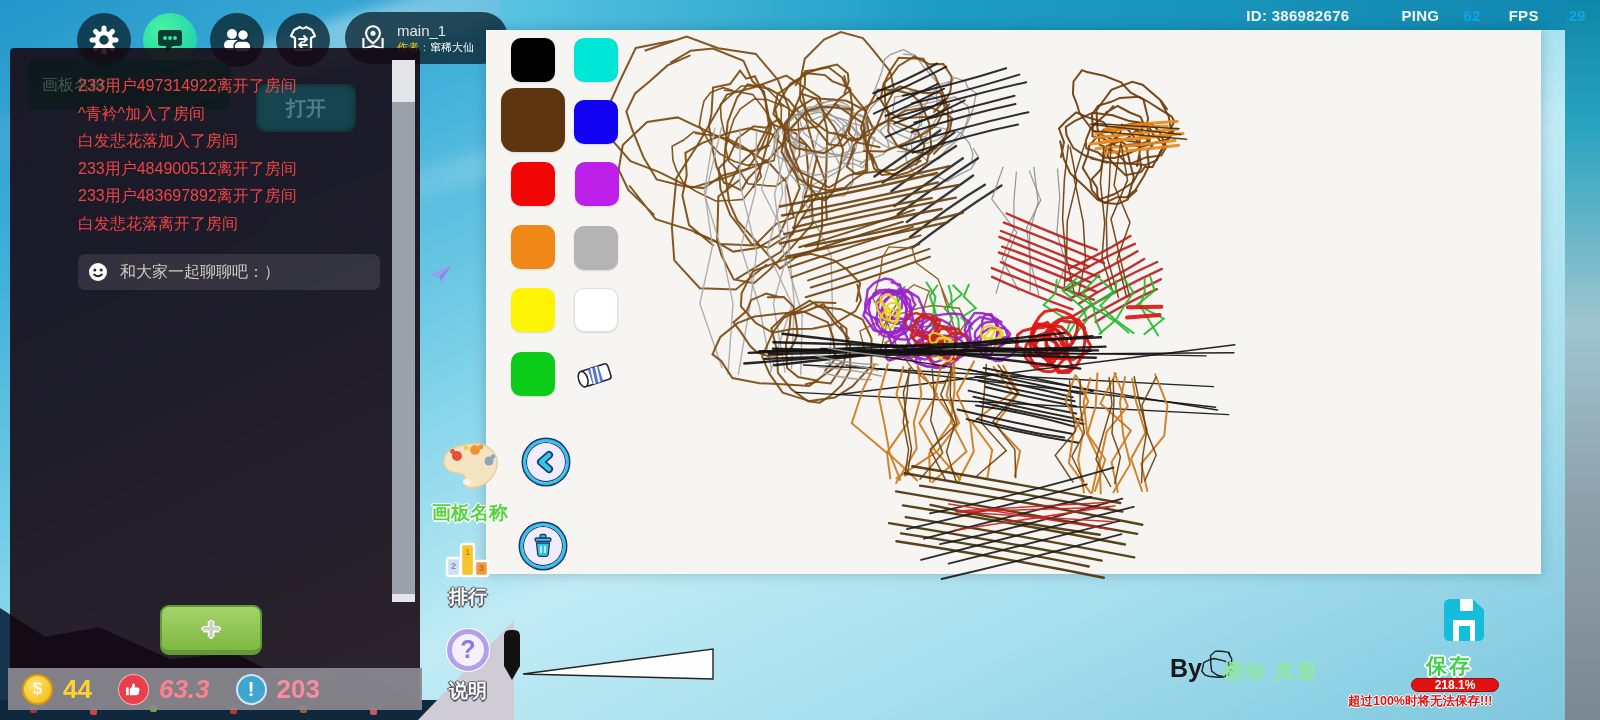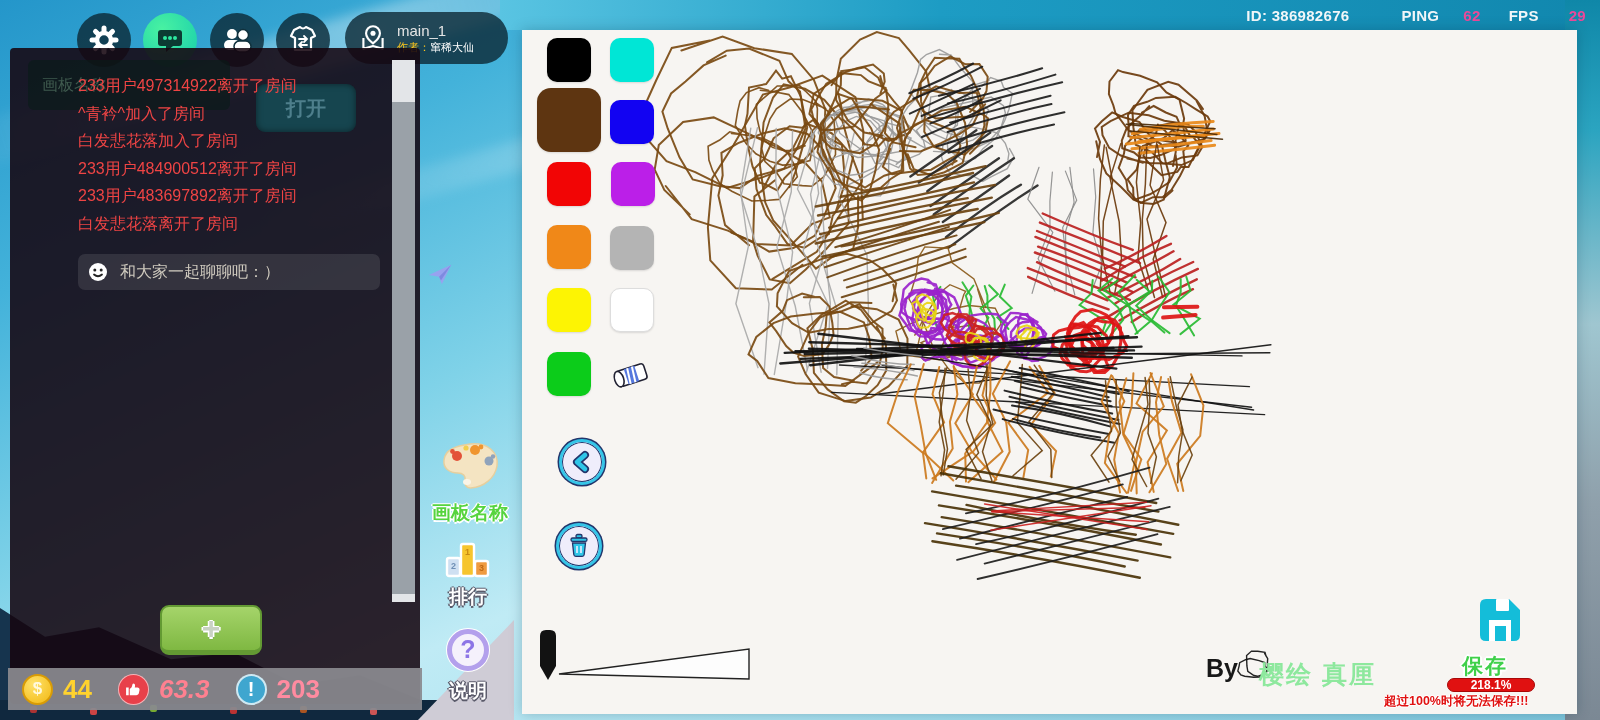--- a/index.html
+++ b/index.html
@@ -13,48 +13,48 @@
   .s2{left:240px;top:120px;width:700px;height:30px;opacity:.35;}
   .terrain{position:absolute;left:0;top:560px;width:450px;height:160px;background:#16344e;clip-path:polygon(0 30%,10% 48%,22% 42%,38% 62%,52% 58%,66% 78%,80% 72%,100% 95%,100% 100%,0 100%);}
   .terrain-dots{position:absolute;left:0;top:700px;width:440px;height:20px;background:#10283e;}
   .dot{position:absolute;width:7px;height:7px;border-radius:2px;}
   .slope{position:absolute;left:418px;top:620px;width:96px;height:100px;background:#cfccd6;clip-path:polygon(100% 0,100% 100%,0 100%);}
   .rightband{position:absolute;left:1565px;top:0;width:35px;height:720px;background:linear-gradient(180deg,#0f87a8 0%,#2ba4c0 18%,#9fc6d0 45%,#8fa0ab 70%,#7b8894 100%);}
   .topstrip{position:absolute;left:500px;top:0;width:1100px;height:30px;background:linear-gradient(90deg,#59c4e2 0%,#1d9cc4 40%,#1187ae 100%);}
 
   
   .hud{position:absolute;top:7px;right:14px;display:flex;align-items:center;color:#f2f7f9;font-size:15px;font-weight:bold;letter-spacing:.3px;}
-  .hud .green{color:#ec4899;}
+  .hud .green{color:#0ea5e9;}
   .hud span{display:inline-block;}
 
   
   .circ{position:absolute;width:54px;height:54px;border-radius:50%;background:rgba(11,40,52,.8);display:flex;align-items:center;justify-content:center;}
   .circ.active{background:radial-gradient(circle at 35% 30%,#49f2a2,#14cbad);}
   .pill{position:absolute;left:345px;top:12px;width:163px;height:52px;border-radius:26px;background:rgba(10,36,48,.78);display:flex;align-items:center;padding-left:12px;}
   .pill .txt{margin-left:8px;line-height:1.25;}
   .room-name{color:#e5e5e5;font-size:15px;}
   .room-author{font-size:11px;color:#fff;}
   .room-author .lab{color:#ffc61a;}
 
   
-  .canvas{position:absolute;left:522px;top:30px;width:1055px;height:684px;background:#f7f5f2;box-shadow:0 0 12px rgba(0,40,60,.25);}
+  .canvas{position:absolute;left:486px;top:30px;width:1055px;height:544px;background:#f7f5f2;box-shadow:0 0 12px rgba(0,40,60,.25);}
   .art{position:absolute;left:0;top:0;width:1055px;height:660px;}
   .sw{position:absolute;width:44px;height:44px;border-radius:10px;box-shadow:0 1px 2px rgba(0,0,0,.12);cursor:pointer;}
   .sw.white{border:1px solid #ddd;}
   .sw.selected{width:64px;height:64px;border-radius:14px;}
   .tool-circle{position:absolute;width:46px;height:46px;border-radius:50%;background:#efedfb;border:3px solid #35c5e8;box-shadow:0 0 0 1.5px #22356b, inset 0 0 0 1px #22356b;display:flex;align-items:center;justify-content:center;cursor:pointer;}
   .slider{position:absolute;left:15px;top:598px;width:230px;height:60px;}
   .saveblock{position:absolute;cursor:pointer;}
   .save-label{position:absolute;left:940px;top:622px;font-size:21px;font-weight:bold;color:#3fd04a;letter-spacing:2px;
     text-shadow:-2px 0 #fff,2px 0 #fff,0 -2px #fff,0 2px #fff,-1px -1px #fff,1px 1px #fff,-1px 1px #fff,1px -1px #fff;}
   .cap-bar{position:absolute;left:925px;top:648px;width:88px;height:14px;background:#e01111;border-radius:7px;border:1px solid #a80808;color:#fff;font-size:12px;font-weight:bold;text-align:center;line-height:12px;}
   .warn{position:absolute;left:862px;top:663px;width:185px;font-size:12.5px;font-weight:bold;color:#e01111;white-space:nowrap;
     text-shadow:-1px 0 #fff,1px 0 #fff,0 -1px #fff,0 1px #fff;}
   .by{position:absolute;left:684px;top:624px;font-size:25px;font-weight:bold;color:#181818;}
-  .artist{position:absolute;left:737px;top:628px;font-size:25px;font-weight:bold;color:#8ee89e;letter-spacing:2px;}
+  .artist{position:absolute;left:737px;top:628px;font-size:20px;font-weight:bold;color:#8ee89e;letter-spacing:2px;}
 
   
   .side-btn{position:absolute;text-align:center;cursor:pointer;}
   .side-label{font-size:19px;font-weight:bold;color:#fff;
     text-shadow:-1.5px 0 #5a5a6a,1.5px 0 #5a5a6a,0 -1.5px #5a5a6a,0 1.5px #5a5a6a;}
   .side-label.green{color:#56d43e;
     text-shadow:-1.5px 0 #fff,1.5px 0 #fff,0 -1.5px #fff,0 1.5px #fff;}
 
   
   .chat{position:absolute;left:10px;top:48px;width:410px;height:656px;background:rgba(22,6,16,.88);border-radius:4px;}

